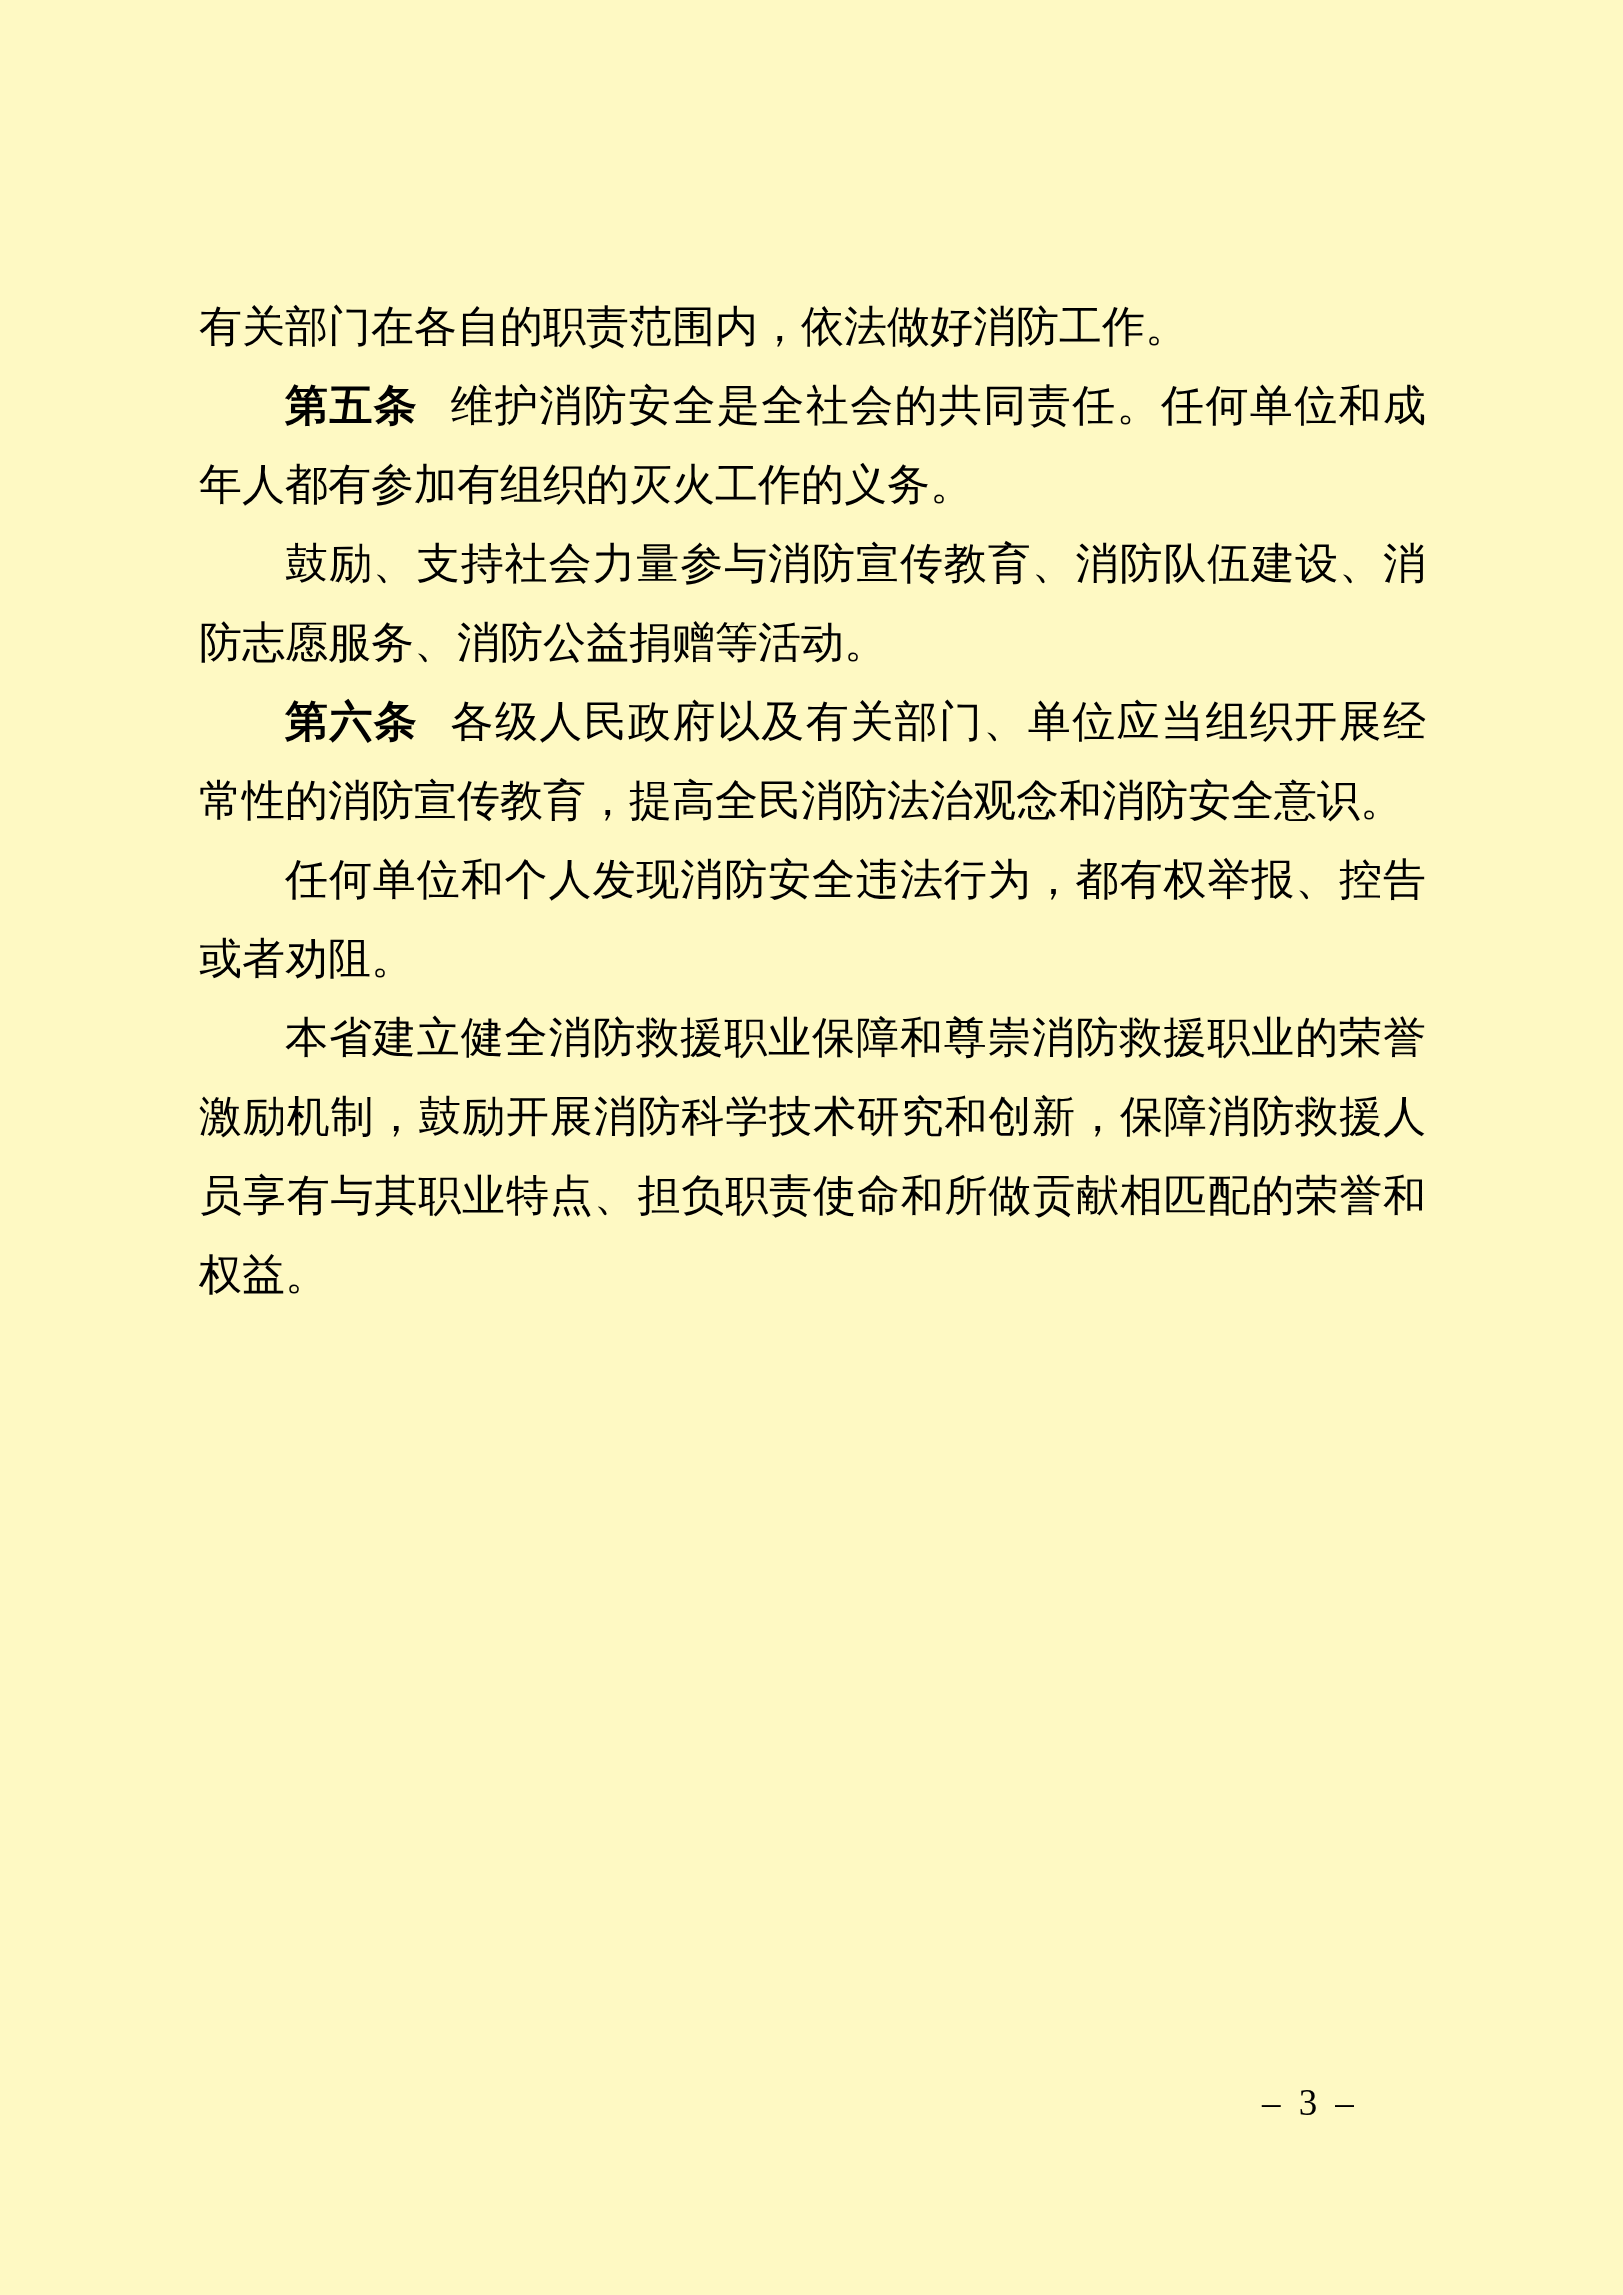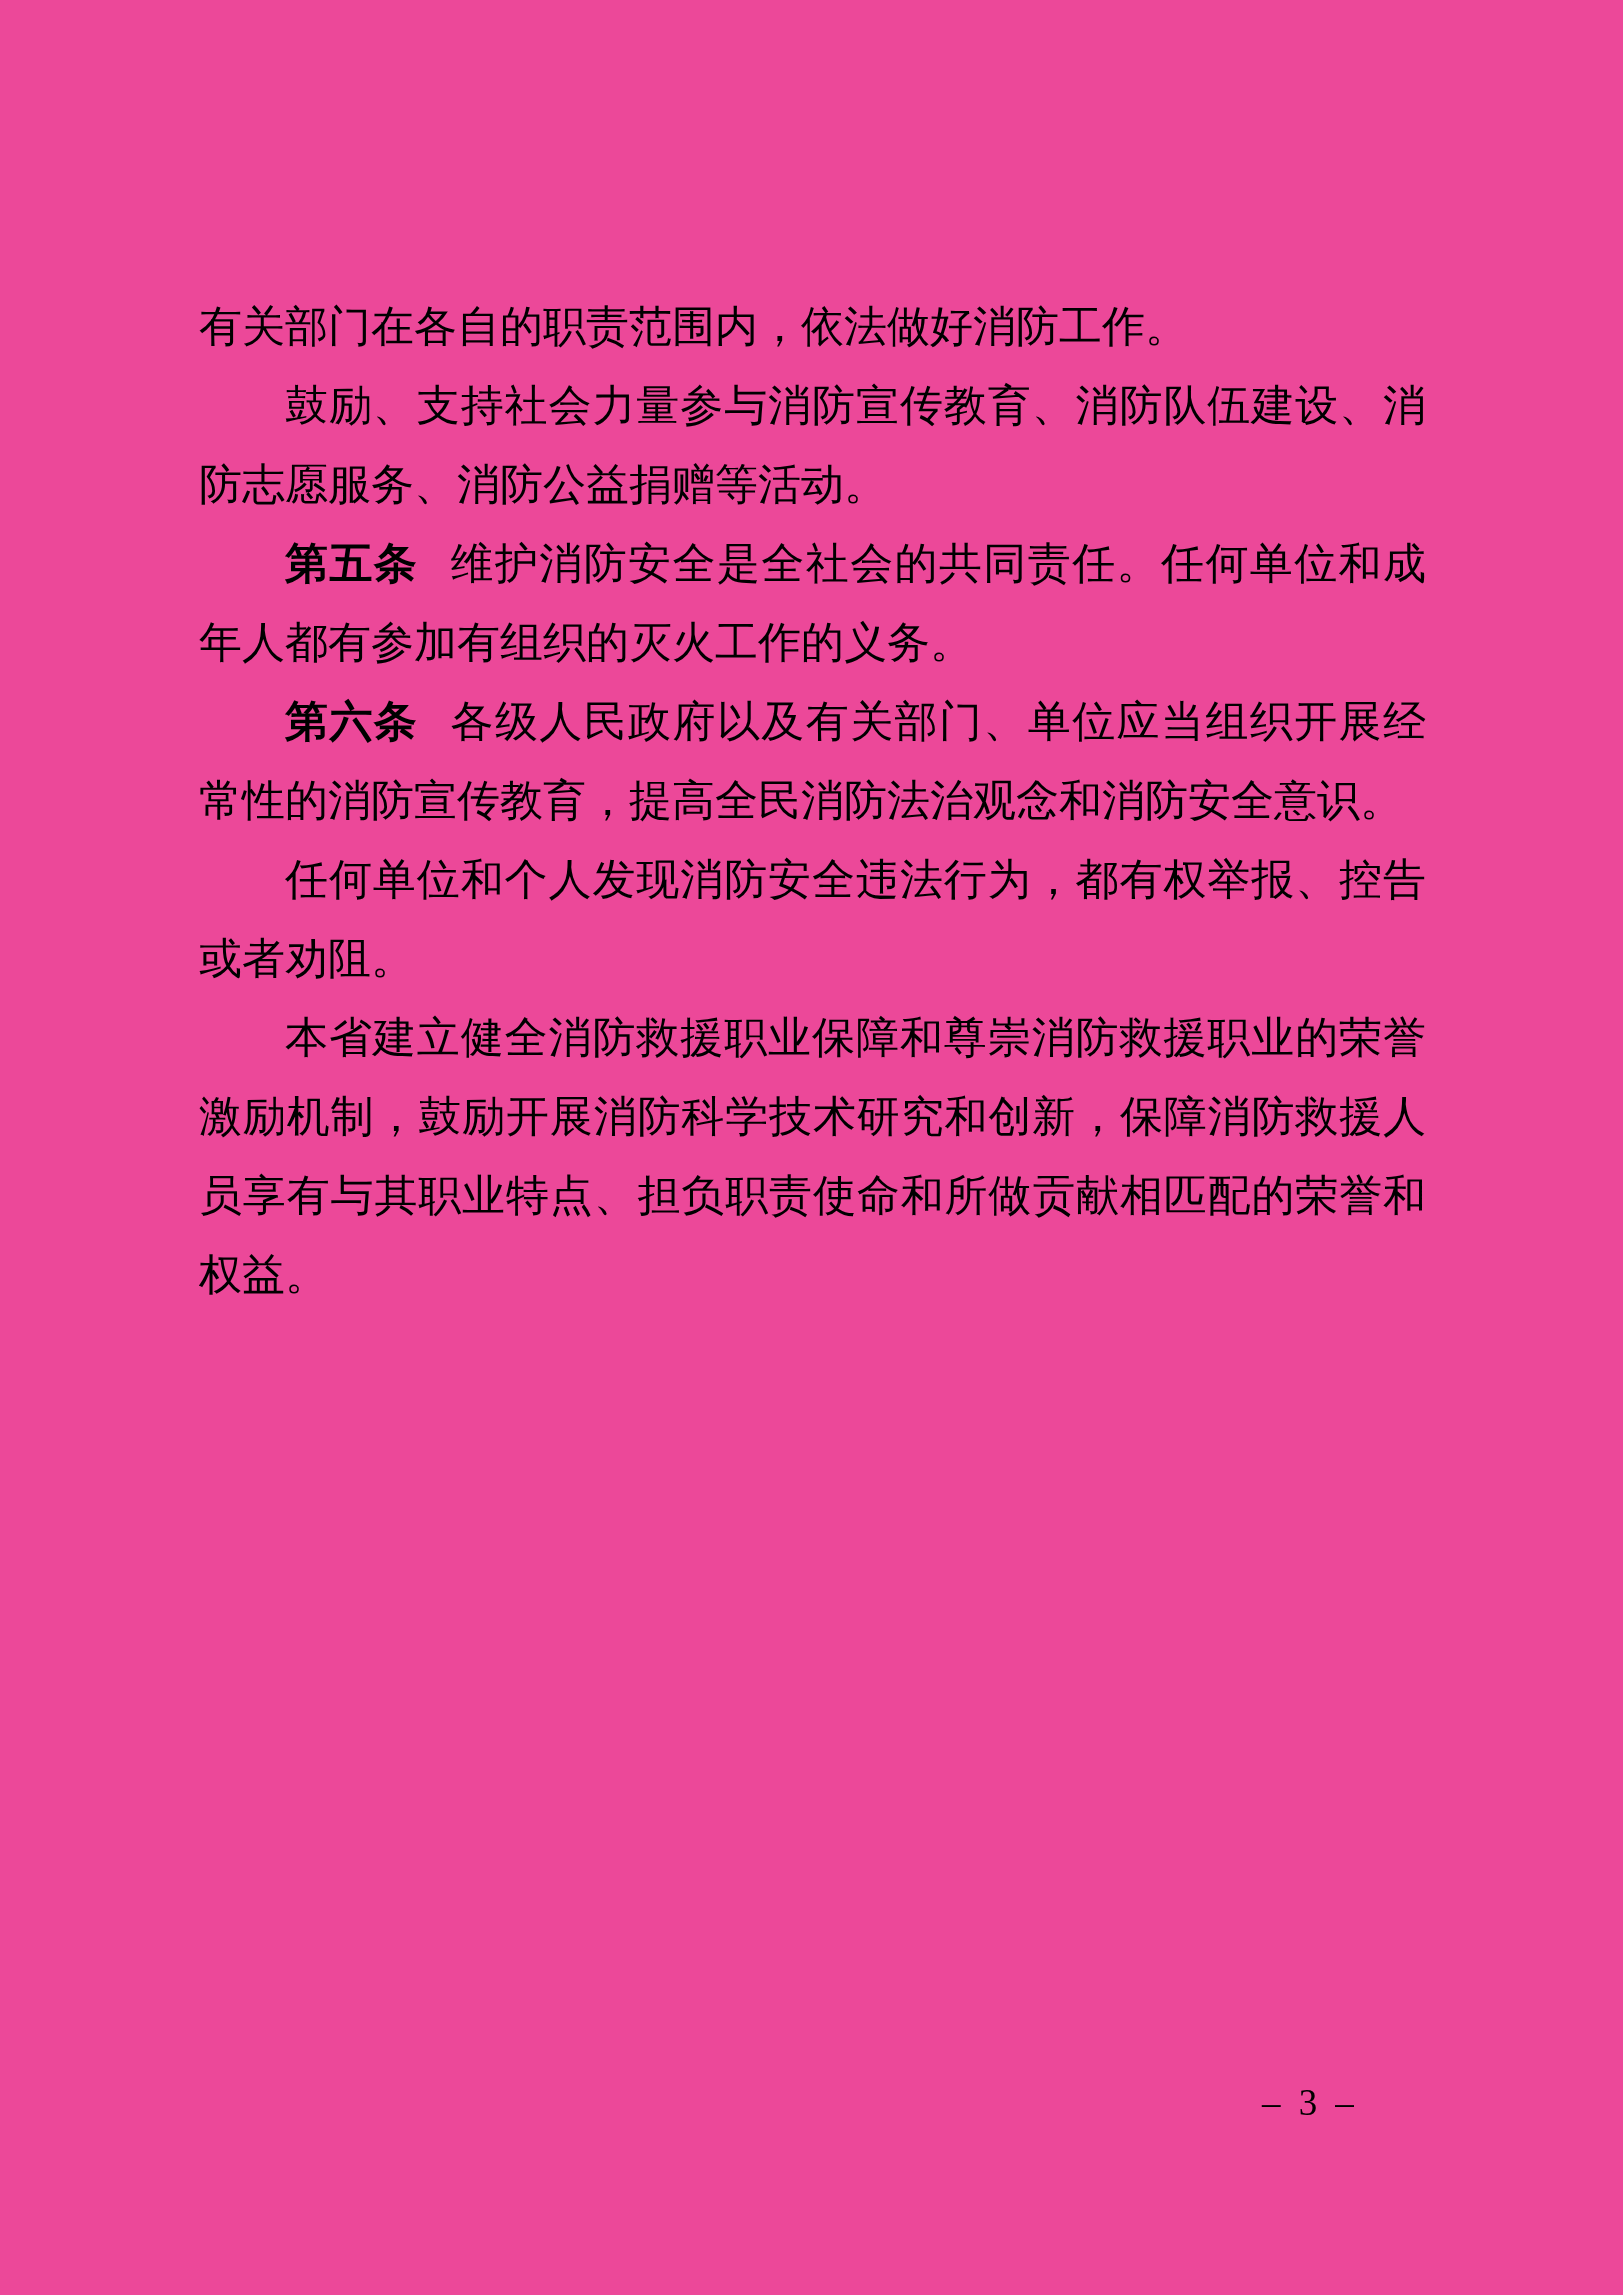--- a/index.html
+++ b/index.html
@@ -4,21 +4,21 @@
 <style>
   html, body {
     margin: 0;
     padding: 0;
     background: #ffffff;
   }
   .page {
     position: relative;
     width: 1623px;
     height: 2295px;
-    background: #ec4899;
+    background: #fef9c3;
     overflow: hidden;
   }
   .body-text {
     position: absolute;
     left: 199px;
     top: 287px;
     width: 1227px;
     font-family: "Liberation Serif", serif;
     font-size: 43px;
     line-height: 79px;
@@ -49,21 +49,21 @@
     color: #000000;
     white-space: nowrap;
   }
 </style>
 </head>
 <body>
 
 <div class="page">
   <div class="body-text">
       <p class="para no-indent">有关部门在各自的职责范围内，依法做好消防工作。</p>
+      <p class="para"><strong class="article-head">第五条</strong>维护消防安全是全社会的共同责任。任何单位和成年人都有参加有组织的灭火工作的义务。</p>
       <p class="para">鼓励、支持社会力量参与消防宣传教育、消防队伍建设、消防志愿服务、消防公益捐赠等活动。</p>
-      <p class="para"><strong class="article-head">第五条</strong>维护消防安全是全社会的共同责任。任何单位和成年人都有参加有组织的灭火工作的义务。</p>
       <p class="para"><strong class="article-head">第六条</strong>各级人民政府以及有关部门、单位应当组织开展经常性的消防宣传教育，提高全民消防法治观念和消防安全意识。</p>
       <p class="para">任何单位和个人发现消防安全违法行为，都有权举报、控告或者劝阻。</p>
       <p class="para">本省建立健全消防救援职业保障和尊崇消防救援职业的荣誉激励机制，鼓励开展消防科学技术研究和创新，保障消防救援人员享有与其职业特点、担负职责使命和所做贡献相匹配的荣誉和权益。</p>
     </div>
   <div class="page-number">– 3 –</div>
 </div>
 
 
 </body></html>

